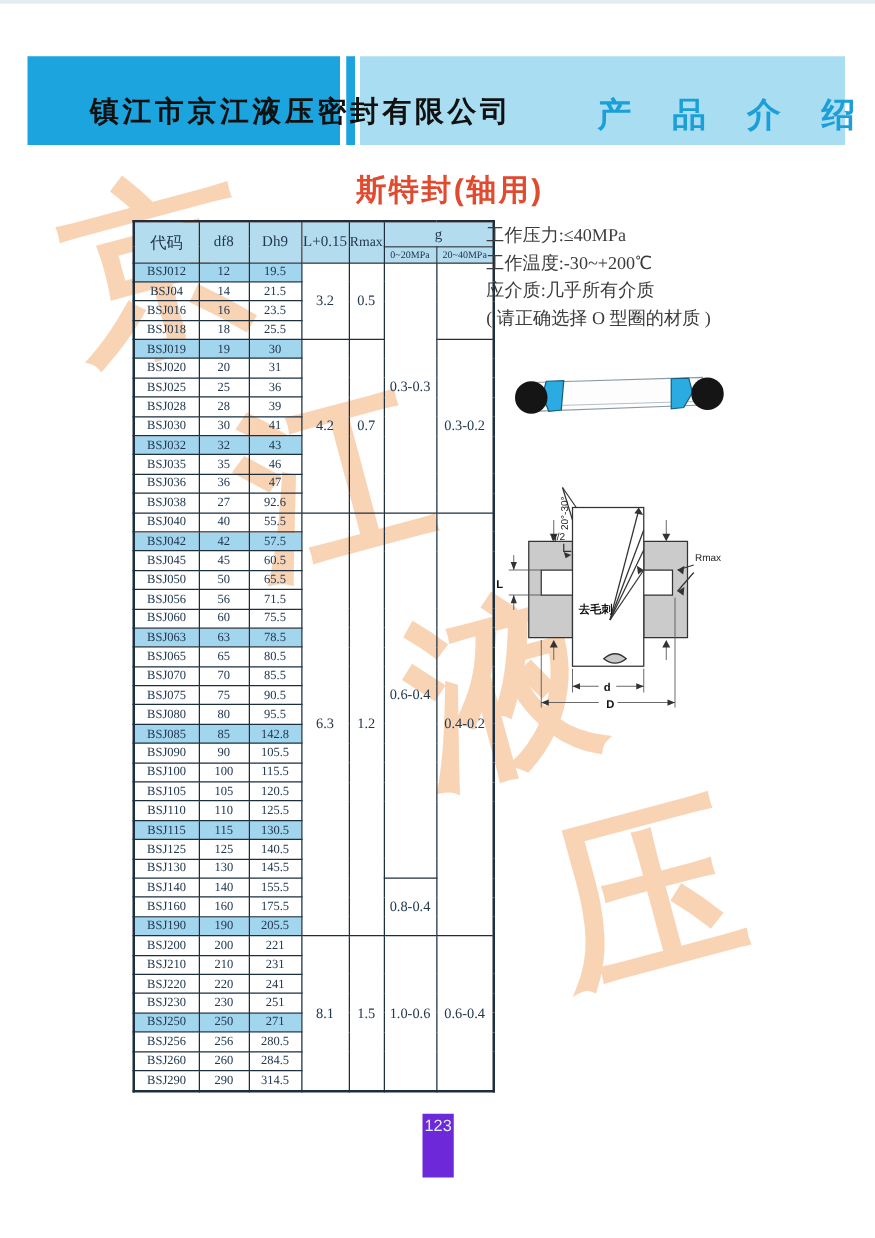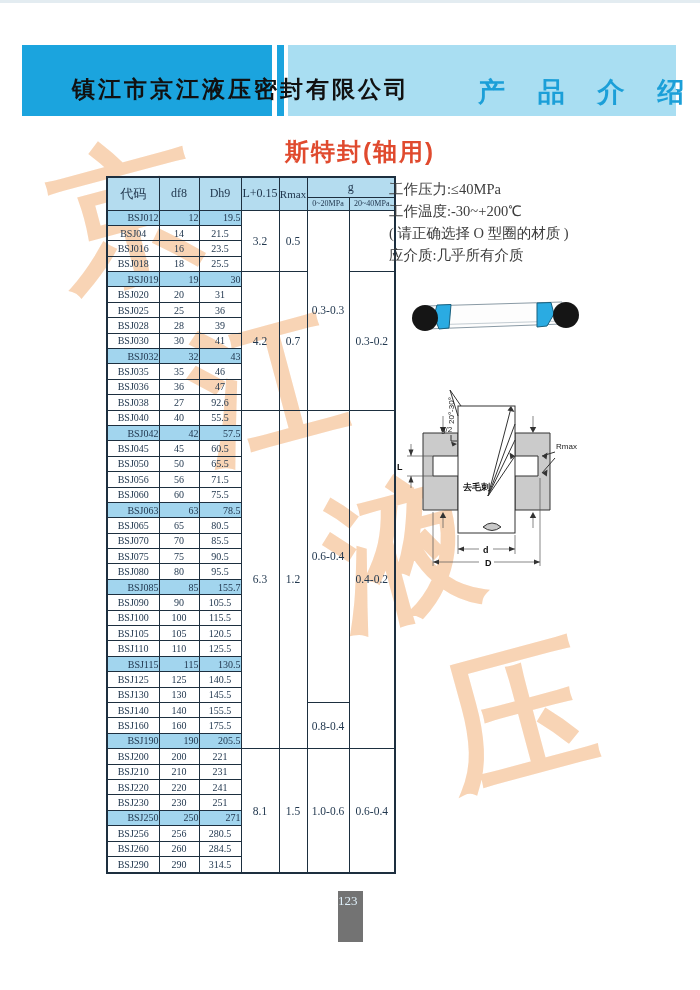--- a/index.html
+++ b/index.html
@@ -31,33 +31,33 @@
   .tbl-wrap{position:absolute;left:106px;top:176px;}
   table{border-collapse:collapse;table-layout:fixed;width:290px;height:698px;
         font-family:"Liberation Serif",serif;color:#22384f;}
   th,td{border:1px solid #1d2f3f;text-align:center;vertical-align:middle;padding:0;overflow:hidden;}
   table{border:2px solid #1d2f3f;}
   thead th{background:#b4dcef;font-weight:normal;font-size:12px;}
   thead .sub{font-size:8px;}
   thead tr.h1{height:20px;} thead tr.h2{height:13px;}
   .th-rmax{word-break:break-all;line-height:1.1;font-size:11px;}
   tbody td{font-size:10px;background:transparent;}
-  tbody tr.hl td.c-code,tbody tr.hl td.c-d,tbody tr.hl td.c-D{background:#a2d5ee;text-align:right;}
+  tbody tr.hl td.c-code,tbody tr.hl td.c-d,tbody tr.hl td.c-D{background:#a2d5ee;}
   td.c-span{font-size:11.5px;}
 
   
   .specs{position:absolute;left:389px;top:178px;width:290px;font-family:"Liberation Serif",serif;
          font-size:14.5px;color:#3c3c3c;line-height:22px;white-space:nowrap;}
   .seal-photo{position:absolute;left:410px;top:296px;}
   .diagram{position:absolute;left:393px;top:378px;}
   .dg-text{font-family:"Liberation Sans",sans-serif;font-size:8px;fill:#222;}
   .dg-text-b{font-family:"Liberation Sans",sans-serif;font-size:9px;fill:#111;font-weight:bold;}
 
-  .page-badge{position:absolute;left:338px;top:891px;width:25px;height:51px;background:#737373;
-        color:#dff0fa;font-size:13px;line-height:20px;font-family:Liberation Serif, serif;}
+  .page-badge{position:absolute;left:338px;top:891px;width:25px;height:51px;background:#6d28d9;
+        color:#dff0fa;font-size:13px;text-align:center;line-height:20px;}
 </style>
 </head>
 <body>
 
 <div class="page">
   <div class="scan-edge"></div>
 
   <span class="wm wm1">京</span>
   <span class="wm wm2">江</span>
   <span class="wm wm3">液</span>
@@ -226,21 +226,21 @@
               <td class="c-D">90.5</td>
             </tr>
             <tr>
               <td class="c-code">BSJ080</td>
               <td class="c-d">80</td>
               <td class="c-D">95.5</td>
             </tr>
             <tr class="hl">
               <td class="c-code">BSJ085</td>
               <td class="c-d">85</td>
-              <td class="c-D">155.7</td>
+              <td class="c-D">142.8</td>
             </tr>
             <tr>
               <td class="c-code">BSJ090</td>
               <td class="c-d">90</td>
               <td class="c-D">105.5</td>
             </tr>
             <tr>
               <td class="c-code">BSJ100</td>
               <td class="c-d">100</td>
               <td class="c-D">115.5</td>
@@ -330,22 +330,22 @@
               <td class="c-d">290</td>
               <td class="c-D">314.5</td>
             </tr>
           </tbody>
       </table>
     </div>
 
     <div class="specs">
       <div>工作压力:≤40MPa</div>
       <div>工作温度:-30~+200℃</div>
+      <div>应介质:几乎所有介质</div>
       <div>( 请正确选择 O 型圈的材质 )</div>
-      <div>应介质:几乎所有介质</div>
     </div>
 
     <svg class="seal-photo" width="172" height="46" viewBox="0 0 172 46">
       <polygon points="16,10 152,6 152,28 16,33" fill="#fdfdfd" stroke="#8a9aa5" stroke-width="1"></polygon>
       <line x1="16" y1="29" x2="152" y2="25" stroke="#b5c0c8" stroke-width="0.8"></line>
       <polygon points="27,9 41,8.5 39,32 29,33 24,20" fill="#2aabe2" stroke="#19607e" stroke-width="1"></polygon>
       <polygon points="127,7 141,6.5 144,18 137,30 127,31" fill="#2aabe2" stroke="#19607e" stroke-width="1"></polygon>
       <circle cx="15" cy="22" r="13" fill="#151515"></circle>
       <circle cx="156" cy="19" r="13" fill="#151515"></circle>
     </svg>

